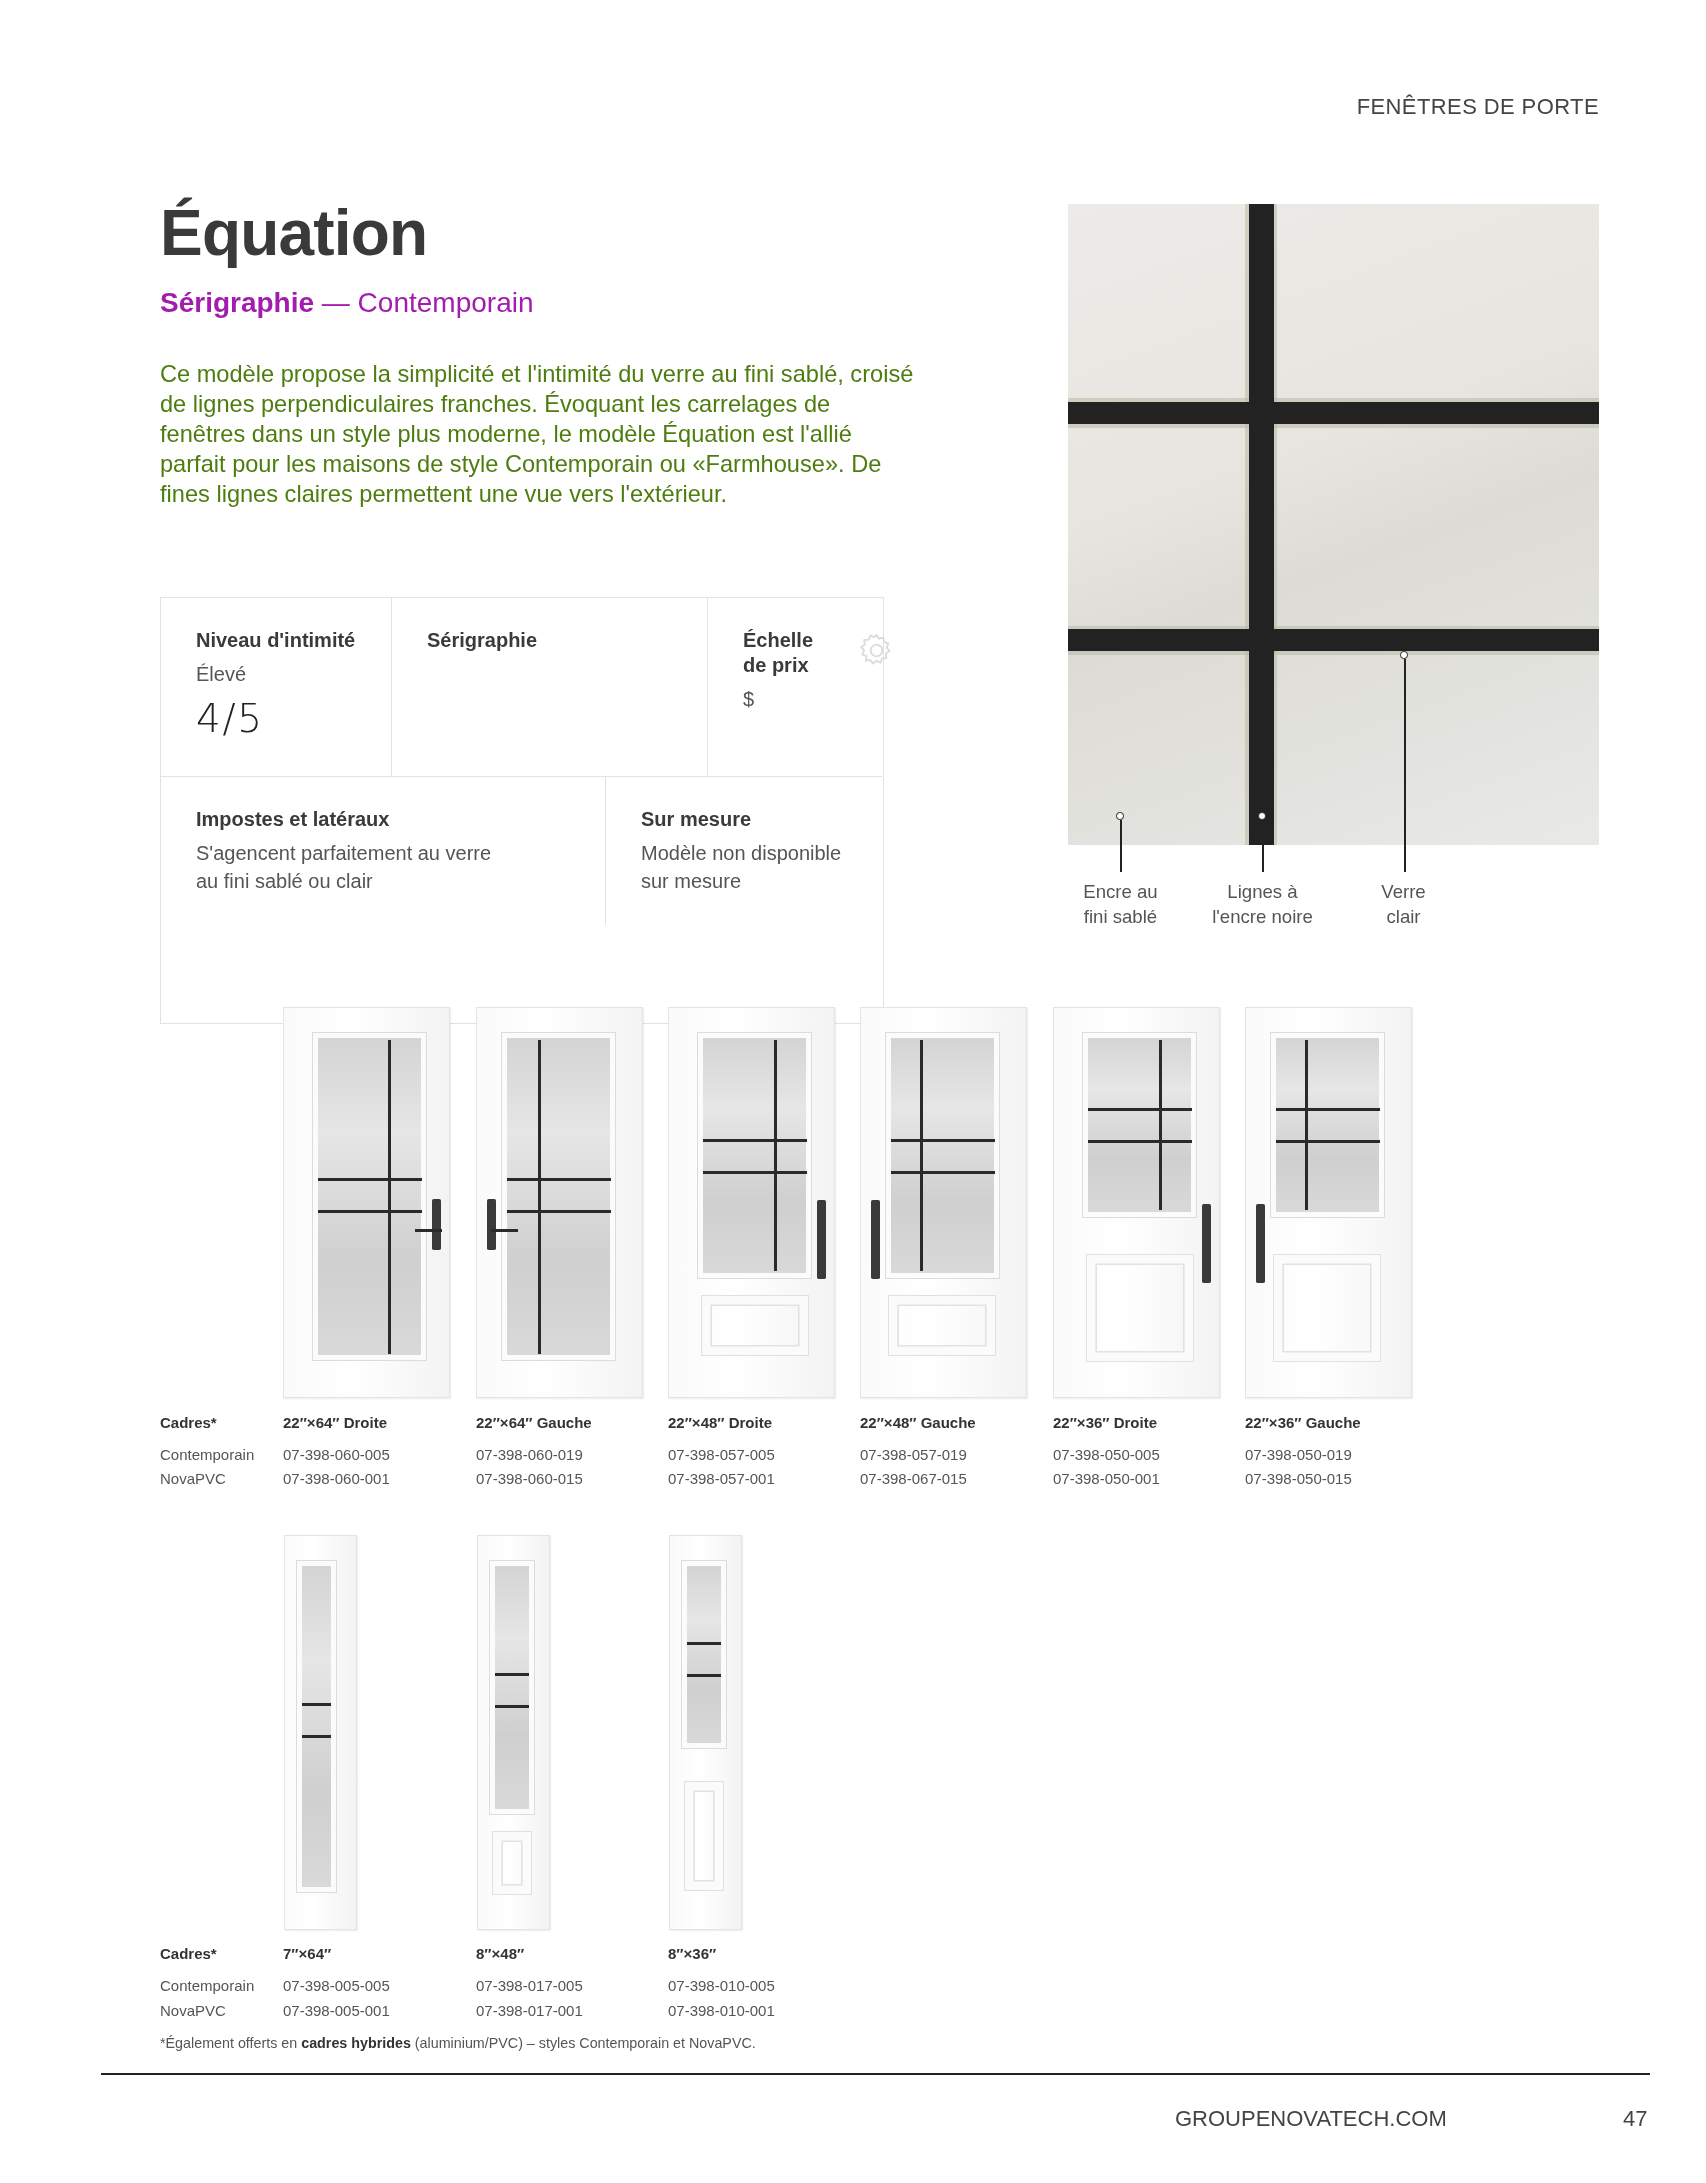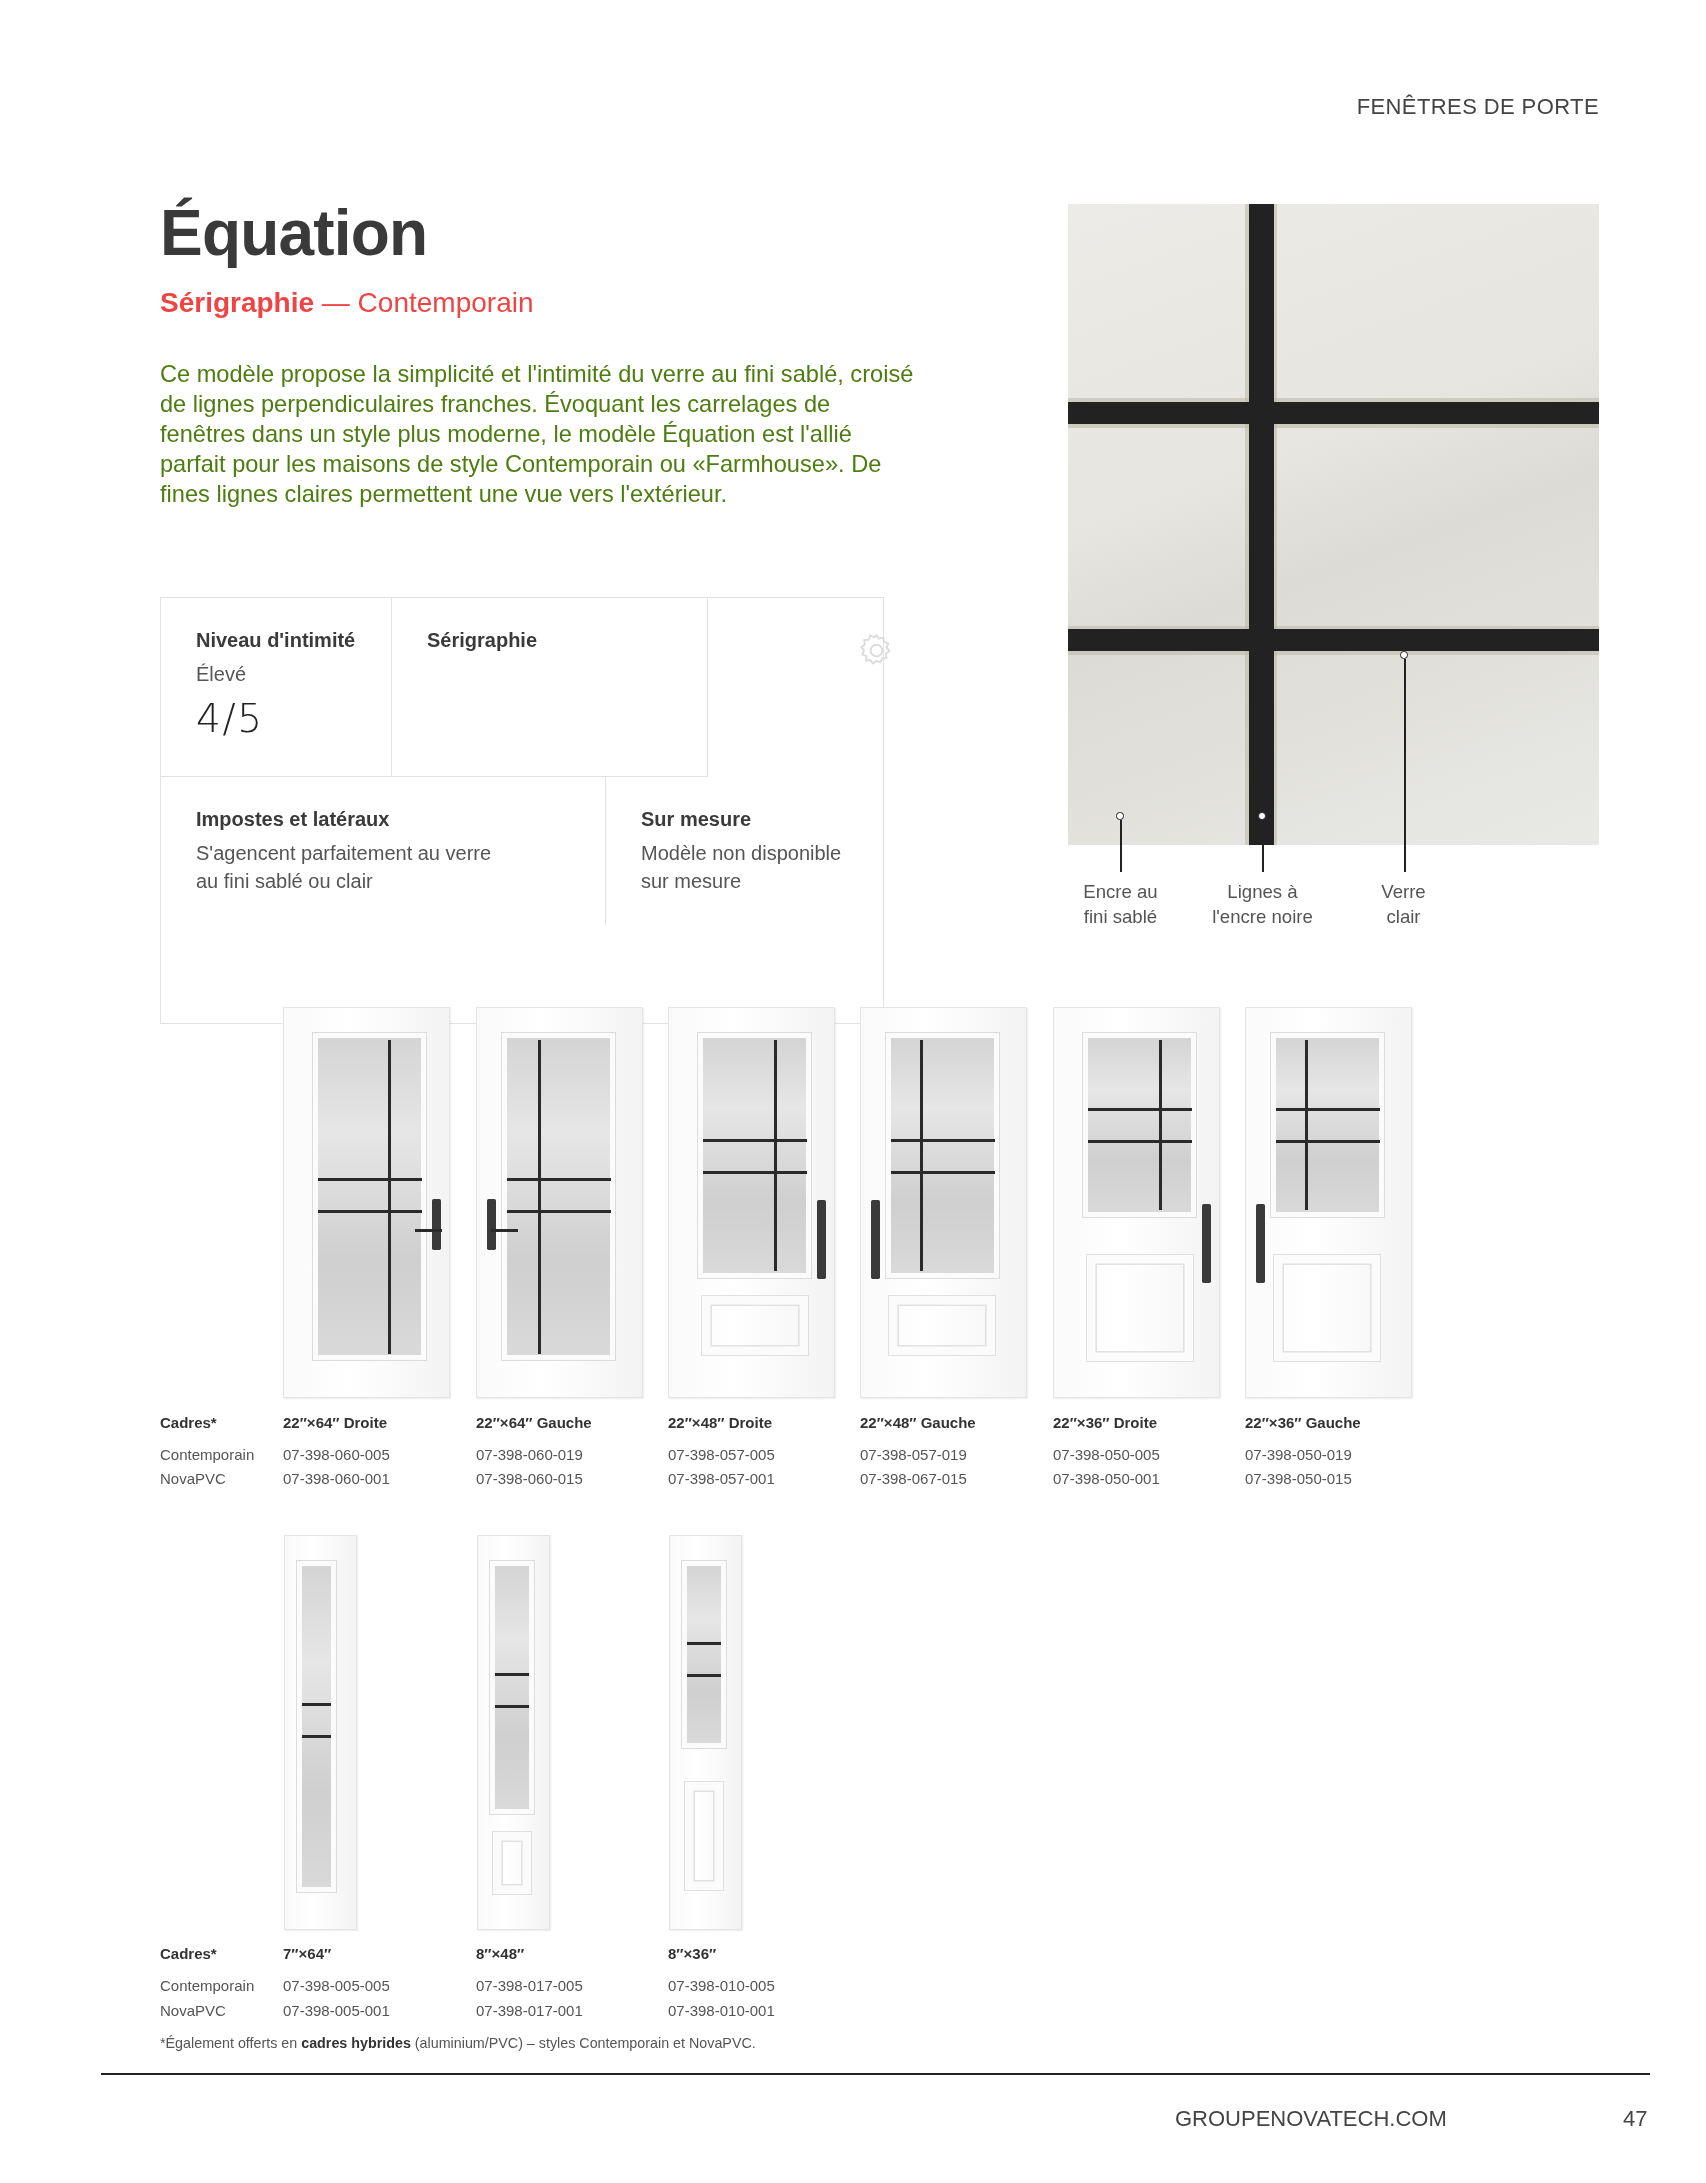--- a/index.html
+++ b/index.html
@@ -2,21 +2,21 @@
 <html style="font-size:13.5px"><head>
 <meta charset="utf-8">
 <style>
   * { box-sizing: border-box; margin: 0; padding: 0; }
   html, body { width: 1707px; height: 2183px; background: #ffffff; }
   body { position: relative; font-family: "Liberation Sans", sans-serif; color: #3c3c3c; overflow: hidden; }
 
   .section-label { position: absolute; top: 94px; right: 108px; font-size: 22px; color: #444; letter-spacing: 0.4px; }
 
   .title { position: absolute; left: 160px; top: 196px; font-size: 64px; font-weight: bold; color: #3a3a3a; letter-spacing: -0.8px; text-align: center; }
-  .subtitle { position: absolute; left: 160px; top: 287px; font-size: 28px; color: #ef4444; }
+  .subtitle { position: absolute; left: 160px; top: 287px; font-size: 28px; color: #a21caf; }
   .subtitle b { font-weight: bold; }
   .intro { position: absolute; left: 160px; top: 359px; width: 759px; font-size: 23.6px; line-height: 30px; color: #4d7c0f; }
 
   
   .spec { position: absolute; left: 160px; top: 597px; width: 724px; height: 427px; border: 1.7px solid #e2e2e2; }
   .spec .cell { position: absolute; border-color: #e2e2e2; border-style: solid; border-width: 0; padding: 30px 0 0 35px; }
   .spec h4 { font-size: 20px; font-weight: bold; color: #3a3a3a; line-height: 25px; }
   .spec p { font-size: 20px; color: #555; line-height: 28px; margin-top: 6.7px; }
   .c1 { left: 0; top: 0; width: 231px; height: 179px; border-right-width: 1.7px !important; border-bottom-width: 1.7px !important; }
   .c2 { left: 231px; top: 0; width: 316px; height: 179px; border-right-width: 1.7px !important; border-bottom-width: 1.7px !important; }
@@ -66,20 +66,24 @@
 
 <div class="spec">
   <div class="cell c1">
     <h4>Niveau d'intimité</h4>
     <p>Élevé</p>
     <div class="rating">4/5</div>
   </div>
   <div class="cell c2" style="padding-right:51px;">
     <h4>Sérigraphie</h4>
   </div>
+  <div class="cell c3">
+    <h4 style="width:84px;">Échelle de prix</h4>
+    <p>$</p>
+  </div>
   <div class="cell c5">
     <h4>Sur mesure</h4>
     <p style="width:219px;">Modèle non disponible sur mesure</p>
   </div>
   <div class="cell c4">
     <h4>Impostes et latéraux</h4>
     <p style="width:312px;">S'agencent parfaitement au verre au fini sablé ou clair</p>
   </div>
 </div>
 <svg class="gear" viewBox="0 0 24 24">

